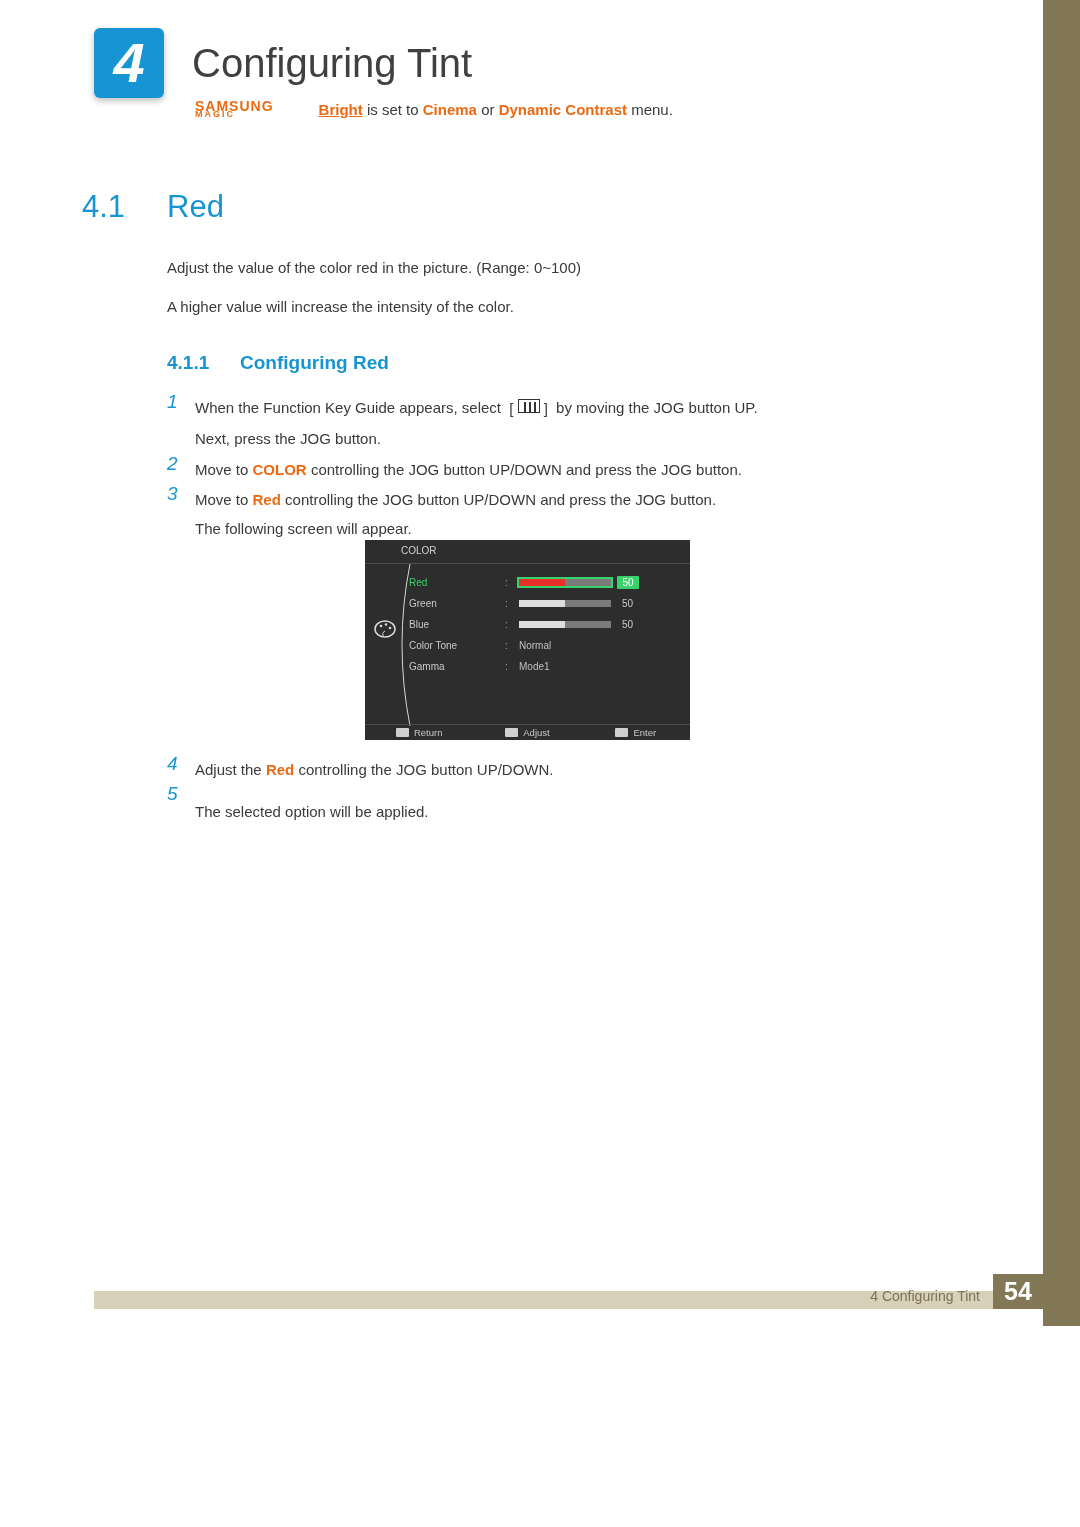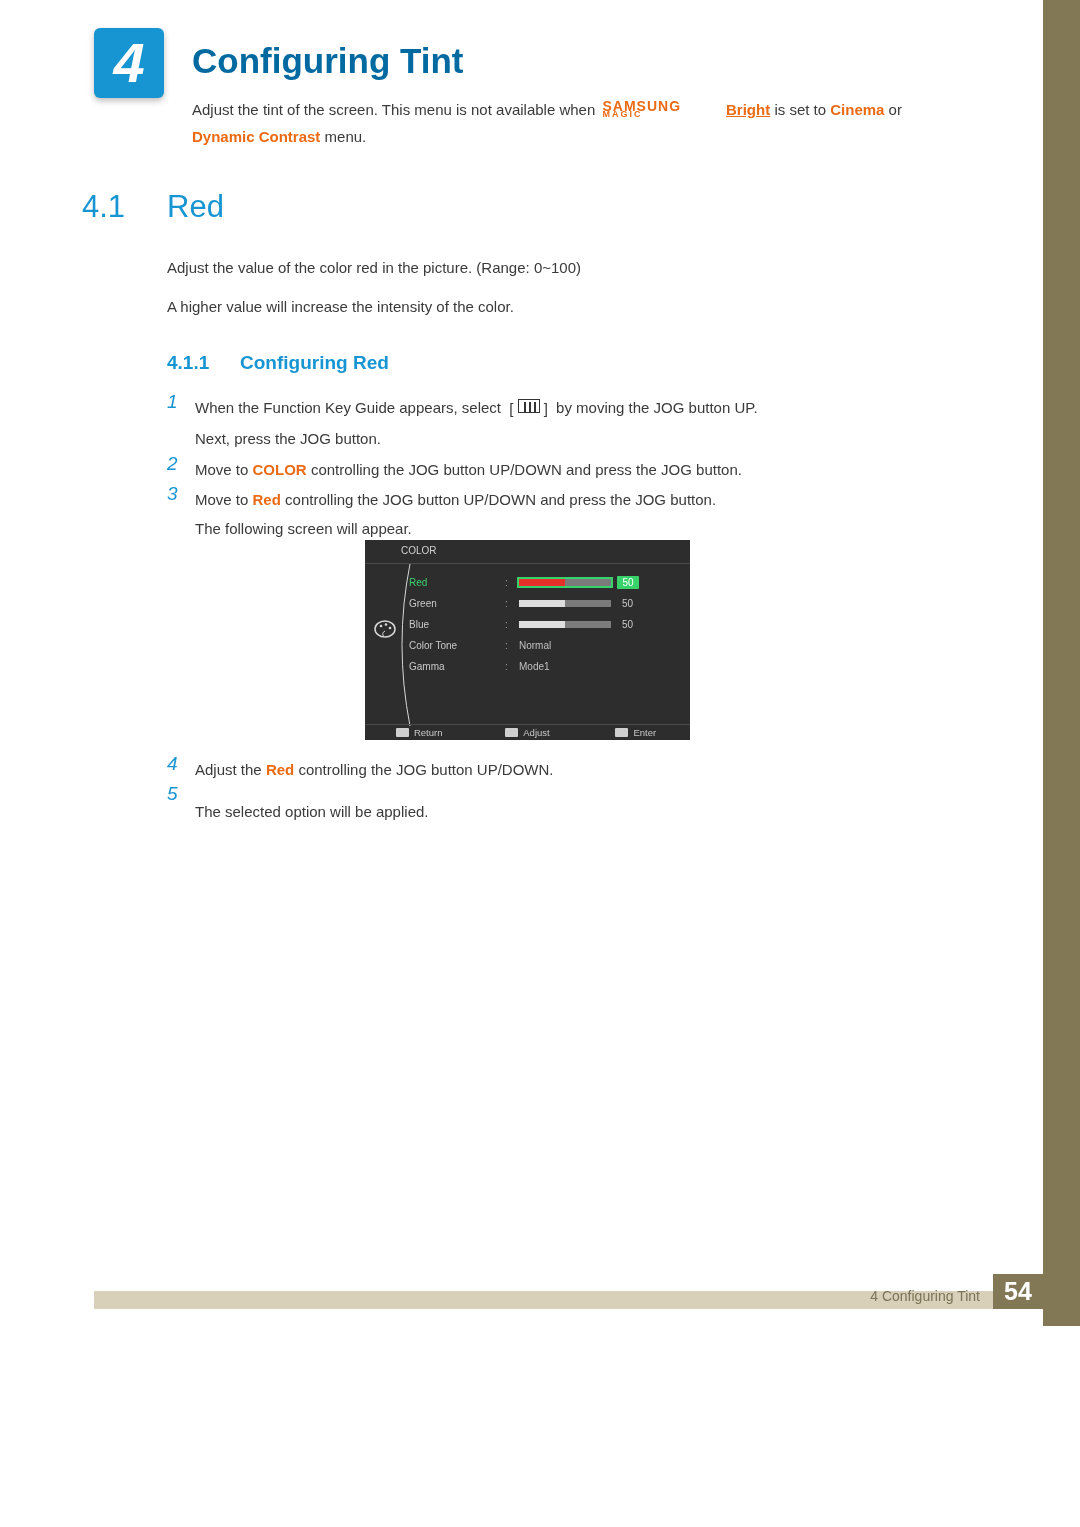--- a/index.html
+++ b/index.html
@@ -32,23 +32,23 @@
     line-height: 70px;
     text-align: center;
     border-radius: 6px;
     box-shadow: 0 3px 6px rgba(0,0,0,0.25);
     font-style: italic;
   }
   .chapter-title {
     position: absolute;
     left: 192px;
     top: 41px;
-    font-size: 35px;
-    font-weight: 700;
-    color: #0369a1;
+    font-size: 40px;
+    font-weight: 400;
+    color: #404040;
   }
   .intro-text {
     position: absolute;
     left: 192px;
     top: 96px;
     width: 720px;
     font-size: 15px;
     color: #3a3a3a;
     line-height: 1.8;
   }
@@ -271,21 +271,20 @@
 </style>
 </head>
 <body>
 
 <div class="side-bar"></div>
 
 <div class="chapter-badge">4</div>
 <div class="chapter-title">Configuring Tint</div>
 
 <div class="intro-text">
-  <span>Adjust the tint of the screen. This menu is not available when </span>
   <span class="samsung-magic">
     <span class="sm-top">SAMSUNG</span>
     <span class="sm-bot">MAGIC</span>
   </span><span class="orange-bold-u">Bright</span>
   <span> is set to </span>
   <span class="orange-bold">Cinema</span>
   <span> or </span>
   <span class="orange-bold">Dynamic Contrast</span>
   <span> menu.</span>
 </div>

